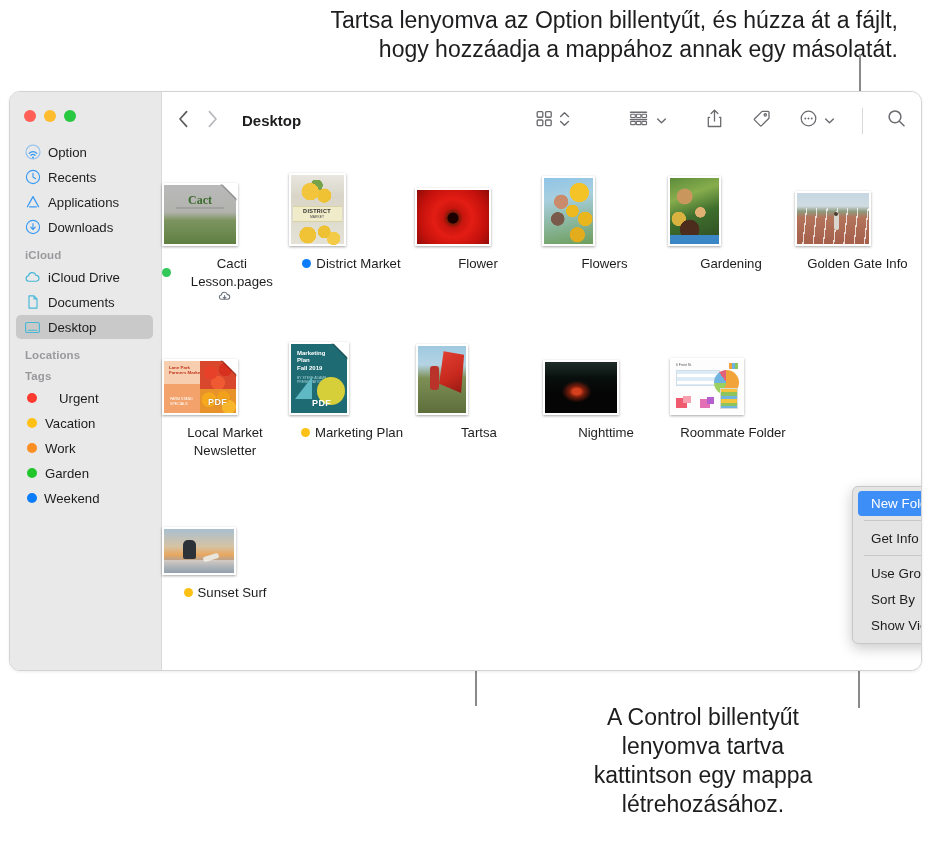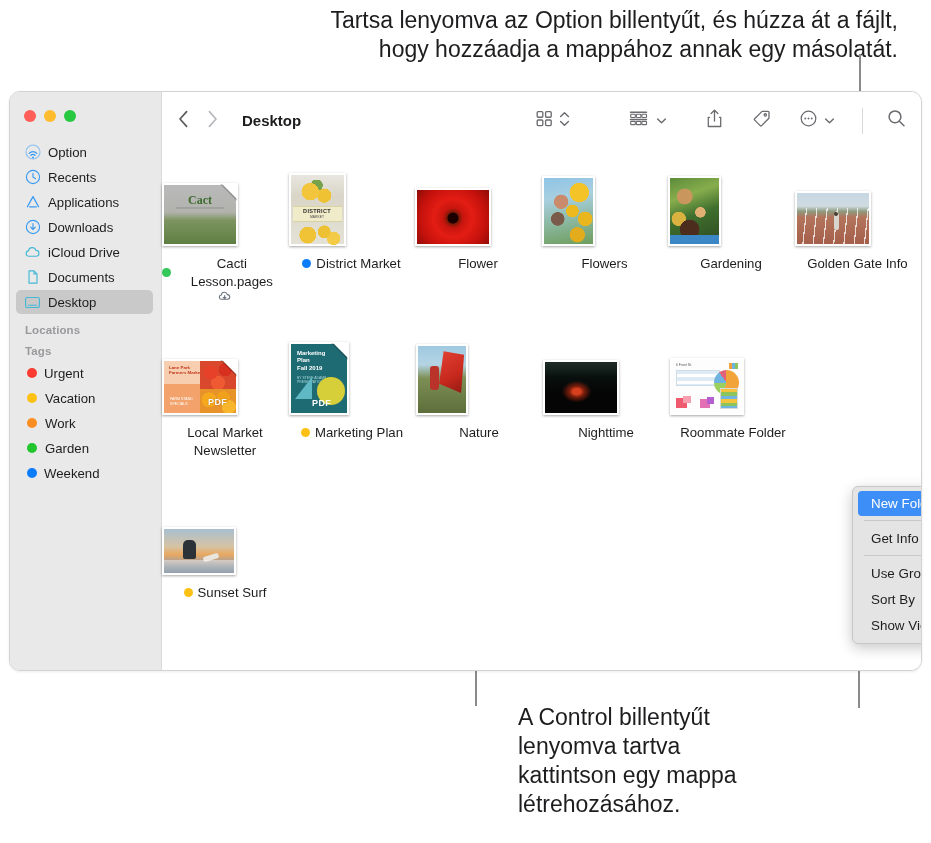--- a/index.html
+++ b/index.html
@@ -8,21 +8,21 @@
     background: #ffffff;
     font-family: "Liberation Sans", sans-serif;
     overflow: hidden;
   }
   #root { position: relative; width: 931px; height: 843px; }
 
   
   .callout { position: absolute; color: #1d1d1f; font-size: 23px; line-height: 29px; white-space: pre-line; margin-left: 28px; }
   #callout-top    { top: 6px;  left: 0;    width: 870px; text-align: right; }
   #callout-mid    { top: 703px; left: 150px; width: 326px; text-align: right; }
-  #callout-right  { top: 703px; left: 490px; width: 370px; text-align: left; }
+  #callout-right  { top: 703px; left: 490px; width: 370px; text-align: center; }
 
   .leader { position: absolute; background: #8a8a8a; width: 2.4px; }
   #leader-top   { left: 859px; top: 54px;  height: 132px; }
   #leader-mid   { left: 475px; top: 426px; height: 280px; }
   #leader-right { left: 858px; top: 512px; height: 196px; }
 
   
   #finder {
     position: absolute; left: 9px; top: 91px;
     width: 913px; height: 580px;
@@ -186,20 +186,21 @@
       <div class="sb-item">
         <span class="sb-ic">
           <svg width="16" height="16" viewBox="0 0 16 16" fill="none" stroke="#3a9bf5" stroke-width="1.15">
             <circle cx="8" cy="8" r="6.6"></circle>
             <path d="M8 4.5v6m0 0 2.3-2.4M8 10.5 5.7 8.1" stroke-linecap="round" stroke-linejoin="round"></path>
           </svg>
         </span>
         <span class="sb-label">Downloads</span>
       </div>
 
+      <div class="sb-group-title">iCloud</div>
 
       <div class="sb-item">
         <span class="sb-ic">
           <svg width="17" height="17" viewBox="0 0 17 17" fill="none" stroke="#46b8d6" stroke-width="1.15" stroke-linejoin="round">
             <path d="M4.6 12.2a2.7 2.7 0 0 1-.2-5.35 3.85 3.85 0 0 1 7.5-.45 2.5 2.5 0 0 1 .3 5.8z"></path>
           </svg>
         </span>
         <span class="sb-label">iCloud Drive</span>
       </div>
 
@@ -222,21 +223,21 @@
         </span>
         <span class="sb-label">Desktop</span>
       </div>
 
 
       <div class="sb-group-title">Locations</div>
       <div class="sb-group-title" style="padding-top:6px">Tags</div>
 
       <div class="sb-item">
         <span class="dot" style="background:#FC3B30"></span>
-        <span class="sb-label" style="margin-left:0">Urgent</span>
+        <span class="sb-label" style="margin-left:15px">Urgent</span>
       </div>
       <div class="sb-item">
         <span class="dot" style="background:#FDC116"></span>
         <span class="sb-label" style="margin-left:1px">Vacation</span>
       </div>
       <div class="sb-item">
         <span class="dot" style="background:#FA8E22"></span>
         <span class="sb-label" style="margin-left:1px">Work</span>
       </div>
       <div class="sb-item">
@@ -475,21 +476,21 @@
           </div>
 
           <div class="cell">
             <div class="thumb-wrap">
               <div class="thumb" style="width:52px;height:71px;background:linear-gradient(180deg,#9fc9e0 0%,#b4d4e4 28%,#7d8f55 48%,#5d6e3b 100%);">
                 <div style="position:absolute;top:8%;right:4%;width:52%;height:62%;background:linear-gradient(150deg,#e24134 0%,#c7281d 60%,#8f1a12 100%);clip-path:polygon(18% 0,100% 8%,88% 100%,0 78%);"></div>
                 <div style="position:absolute;top:30%;left:26%;width:9px;height:24px;background:#b9332a;border-radius:3px;"></div>
               </div>
             </div>
             <div class="fname">
-              <span>Nature</span>
+              <span>Tartsa</span>
             </div>
           </div>
 
           <div class="cell">
             <div class="thumb-wrap">
               <div class="thumb" style="width:76px;height:55px;background:#050505;">
                 <div style="position:absolute;inset:0;background:radial-gradient(ellipse at 44% 58%,#d6401c 0 7%,#7a1e0c 13%,transparent 26%),linear-gradient(180deg,#0c1a16 0%,#050505 60%);"></div>
                 <div style="position:absolute;top:0;left:0;right:0;height:30%;background:linear-gradient(180deg,#1d2b26 0%,transparent 100%);"></div>
               </div>
             </div>

